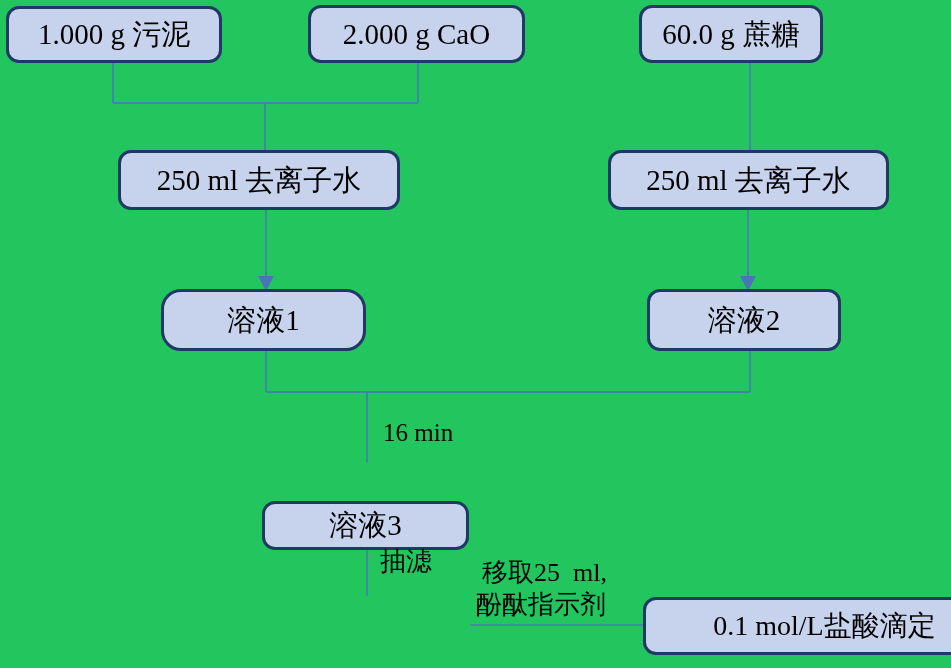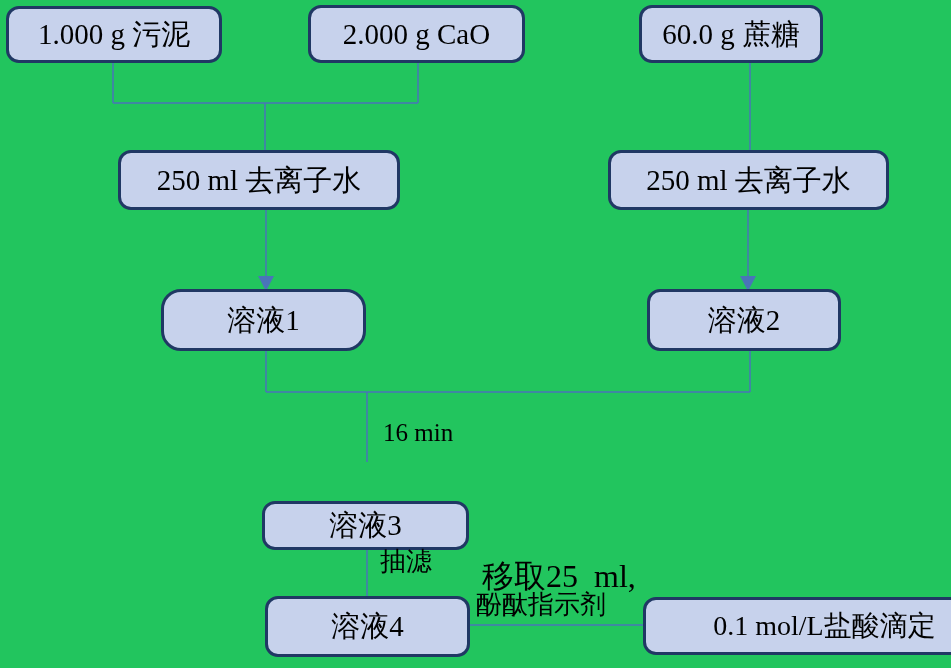--- a/index.html
+++ b/index.html
@@ -51,21 +51,21 @@
   .n-water-right { left: 608px; top: 150px; width: 281px; height: 60px; }
   .n-solution1   { left: 161px; top: 289px; width: 205px; height: 62px; border-radius: 20px; }
   .n-solution2   { left: 647px; top: 289px; width: 194px; height: 62px; }
   .n-solution3   { left: 262px; top: 462px; width: 207px; height: 49px; margin-top: 39px; }
   .n-solution4   { left: 265px; top: 596px; width: 205px; height: 61px; }
   .n-titration   { left: 643px; top: 597px; width: 363px; height: 58px; font-size: 28px; }
   
   .l-heat        { left: 274px; top: 236px; }
   .l-mix-time    { left: 383px; top: 419px; }
   .l-filter      { left: 380px; top: 541px; font-size: 26px; margin-top: 6px; }
-  .l-transfer    { left: 482px; top: 558px; font-size: 32px; }
+  .l-transfer    { left: 482px; top: 558px; font-size: 26px; }
   .l-indicator   { left: 476px; top: 590px; font-size: 26px; }
 </style>
 </head>
 <body>
 
 <div class="canvas">
 
   <svg class="edges" viewBox="0 0 951 668" xmlns="http://www.w3.org/2000/svg">
 
     <path d="M113,63 V103 M418,63 V103 M113,103 H418 M265,103 V150" fill="none" stroke="#4a74b9" stroke-width="1.5"></path>
@@ -86,21 +86,20 @@
   </svg>
 
   <div class="node n-sludge">1.000 g 污泥</div>
   <div class="node n-cao">2.000 g CaO</div>
   <div class="node n-sucrose">60.0 g 蔗糖</div>
   <div class="node n-water-left">250 ml 去离子水</div>
   <div class="node n-water-right">250 ml 去离子水</div>
   <div class="node n-solution1">溶液1</div>
   <div class="node n-solution2">溶液2</div>
   <div class="node n-solution3">溶液3</div>
-  <div class="node n-solution4">溶液4</div>
   <div class="node n-titration">0.1 mol/L盐酸滴定</div>
 
   <div class="edge-label l-mix-time">16 min</div>
   <div class="edge-label l-filter">抽滤</div>
   <div class="edge-label l-transfer">移取25  ml,</div>
   <div class="edge-label l-indicator">酚酞指示剂</div>
 
 </div>
 
 </body></html>

